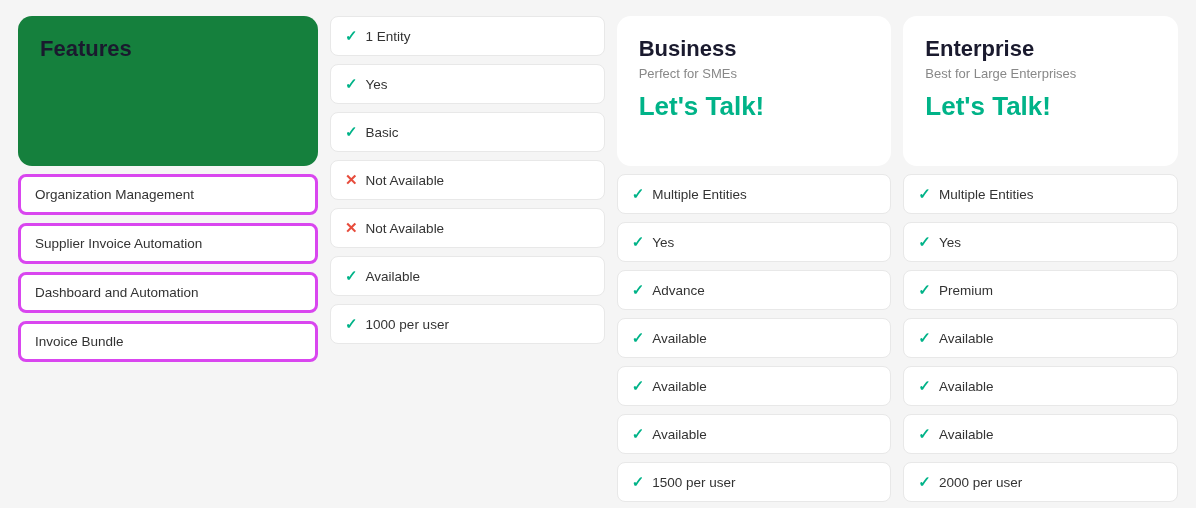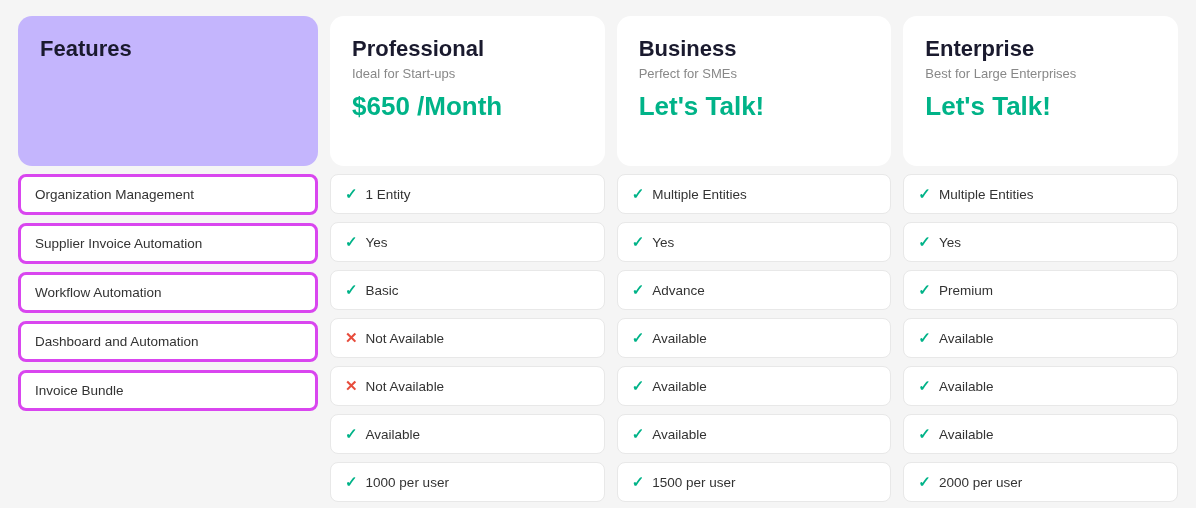--- a/index.html
+++ b/index.html
@@ -28,21 +28,21 @@
     .plan-header {
       background: #fff;
       border-radius: 14px;
       padding: 20px 22px;
       min-height: 150px;
       display: flex;
       flex-direction: column;
       justify-content: flex-start;
     }
     .features-header {
-      background: #c4b5fd;
+      background: #15803d;
       border-radius: 14px;
       padding: 20px 22px;
       min-height: 150px;
       display: flex;
       align-items: flex-start;
       justify-content: flex-start;
     }
     .features-title {
       font-size: 22px;
       font-weight: 700;
@@ -110,31 +110,25 @@
 
 <div class="pricing-table">
 
   <div class="col">
     <div class="features-header">
       <span class="features-title">Features</span>
     </div>
 
   <div class="feature-label">Organization Management</div>
       <div class="feature-label">Supplier Invoice Automation</div>
-      <div class="feature-label">Workflow Automation</div>
       <div class="feature-label">Dashboard and Automation</div>
       <div class="feature-label">Invoice Bundle</div>
     </div>
 
 <div class="col">
-      <div class="plan-header">
-        <div class="plan-name">Professional</div>
-        <div class="plan-tagline">Ideal for Start-ups</div>
-        <div class="plan-price">$650 /Month</div>
-      </div>
       <div class="feature-value">
         <span class="check-icon">✓</span>
         <span>1 Entity</span>
       </div>
       <div class="feature-value">
         <span class="check-icon">✓</span>
         <span>Yes</span>
       </div>
       <div class="feature-value">
         <span class="check-icon">✓</span>

